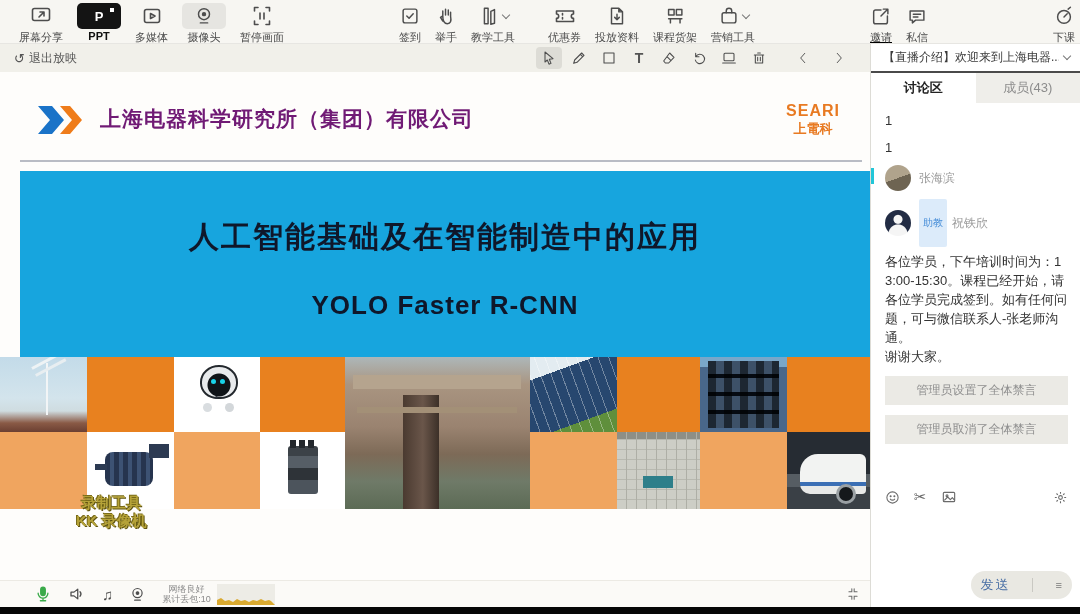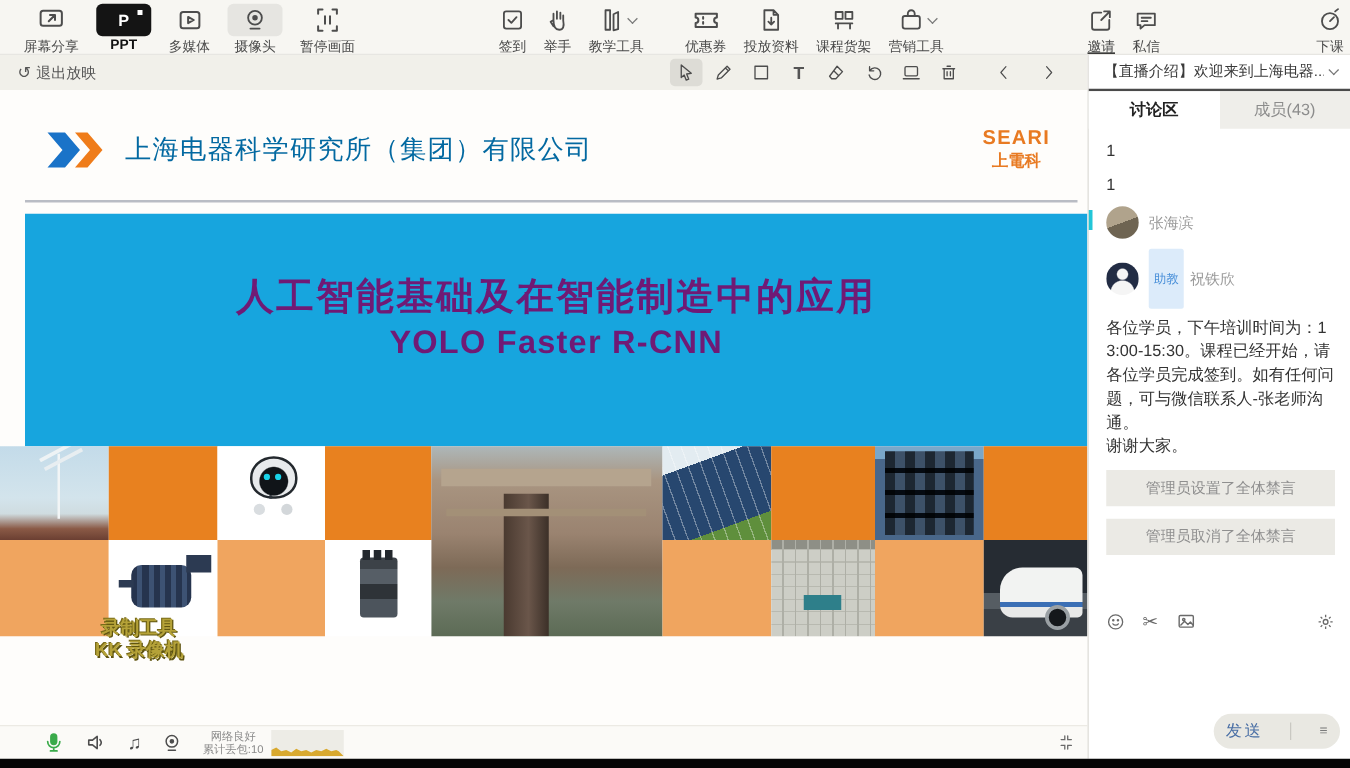--- a/index.html
+++ b/index.html
@@ -32,27 +32,27 @@
   .dt { width:26px; height:22px; display:flex; align-items:center; justify-content:center; border-radius:4px; cursor:pointer; color:#555; }
   .dt.sel { background:#dddcd6; }
   .dt.tchar { font-size:14px; color:#555; font-weight:bold; }
   .dt-arrows { display:flex; gap:10px; margin-left:14px; color:#555; }
 
   
   .slide { position:relative; width:870px; height:508px; background:#fefdfb; }
   .slide-head { position:relative; height:92px; padding:30px 20px 0 36px; display:flex; align-items:flex-start; }
   .slide-head:after { content:""; position:absolute; left:20px; right:8px; bottom:2px; border-bottom:2px solid #b9bcc4; }
   .chevrons { margin-top:2px; margin-right:12px; }
-  .company { font-size:21px; font-weight:normal; color:#0369a1; letter-spacing:1px; margin-top:3px; }
+  .company { font-size:21px; font-weight:bold; color:#701a75; letter-spacing:1px; margin-top:3px; }
   .seari { margin-left:auto; text-align:center; margin-right:10px; }
   .seari .l1 { font-size:16px; font-weight:bold; color:#e87a22; letter-spacing:1px; }
   .seari .l2 { font-size:13px; font-weight:bold; color:#e87a22; font-family:"Liberation Serif","DejaVu Serif",serif; }
-  .banner { margin:7px 0 0 20px; width:850px; height:186px; background:#17a5de; color:#701a75; text-align:center; }
+  .banner { margin:7px 0 0 20px; width:850px; height:186px; background:#17a5de; color:#0f172a; text-align:center; }
   .banner .t { padding-top:46px; font-size:30px; font-weight:bold; letter-spacing:2px; }
-  .banner .s { font-size:26px; font-weight:bold; letter-spacing:1px; }
+  .banner .s { margin-top:32px; font-size:26px; font-weight:bold; letter-spacing:1px; }
 
   .collage { display:grid; grid-template-columns:87px 87px 86px 85px 185px 87px 83px 87px 83px; grid-template-rows:75px 77px; width:870px; }
   .cell { position:relative; overflow:hidden; }
   .od { background:#e8811f; } .ol { background:#f0a55f; }
   .ph-wind { background:linear-gradient(180deg,#c3dbe9 0%,#d3e4ec 55%,#cfdce0 72%,#8a5a46 88%,#6b3f32 100%); }
   .ph-wind:before { content:""; position:absolute; left:46px; top:6px; width:2px; height:52px; background:#f2f5f6; }
   .ph-wind:after { content:""; position:absolute; left:30px; top:2px; width:34px; height:3px; background:#eef3f5; transform:rotate(-28deg); box-shadow:0 8px 0 #e8eef1; }
   .ph-robot { background:#fff; }
   .ph-robot:before { content:""; position:absolute; left:26px; top:8px; width:34px; height:30px; border-radius:50% 50% 46% 46%; background:radial-gradient(circle at 50% 60%,#101418 0 11px,#e8eaec 12px); border:2px solid #23282d; }
   .ph-robot:after { content:""; position:absolute; left:37px; top:22px; width:5px; height:5px; border-radius:50%; background:#19d2e8; box-shadow:9px 0 0 #19d2e8, 3px 16px 0 -1px #2b3138, -6px 26px 0 2px #d9dde0, 16px 26px 0 2px #d3d7da; }

